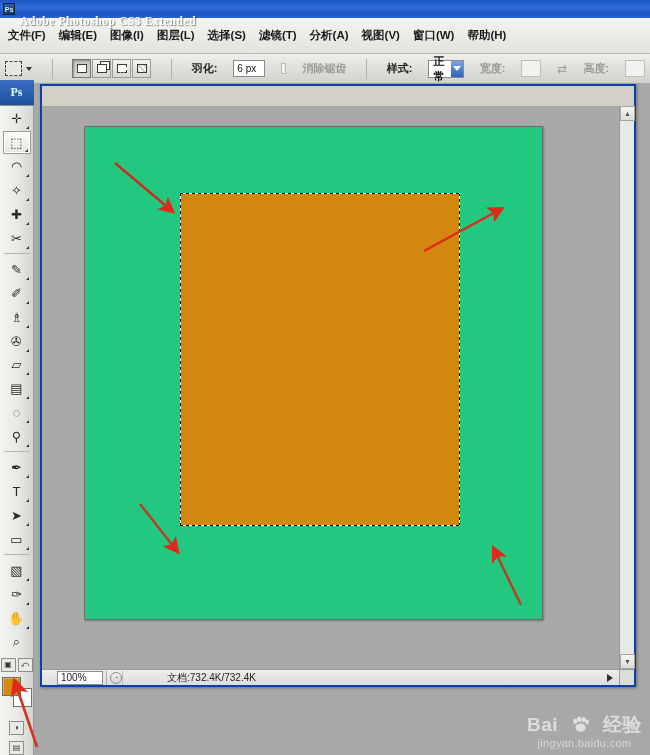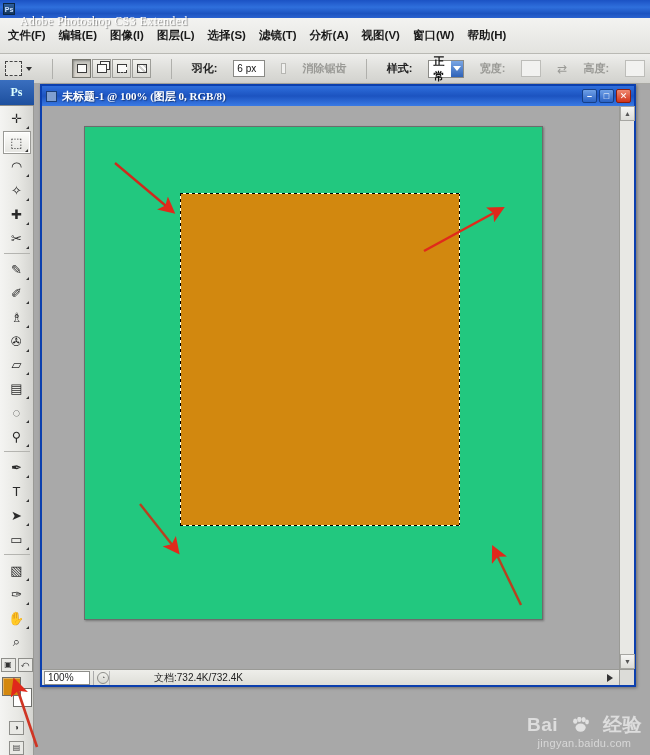--- a/index.html
+++ b/index.html
@@ -22,21 +22,21 @@
   }
   #app-titlebar .ps-mini {
     width: 12px; height: 12px;
     background: linear-gradient(to bottom,#2e5f9e,#14365e);
     border: 1px solid #0b2642;
     color: #cfe3ff; font-size: 7px; font-weight: bold;
     display: flex; align-items: center; justify-content: center;
     margin-right: 5px;
   }
   #app-title-text {
-    font-size: 11.5px; font-weight: normal; letter-spacing: .6px;
+    font-size: 11.5px; font-weight: bold; letter-spacing: .6px;
     text-shadow: 1px 1px 1px rgba(0,0,0,.45);
     font-family: "Liberation Serif", "DejaVu Serif", serif;
     margin-top: 23px;
   }
 
   
   #menubar {
     height: 36px;
     background: linear-gradient(to bottom,#f3f3f1,#e3e3df);
     border-bottom: 1px solid #b9b9b4;
@@ -241,21 +241,21 @@
   }
   
   #doc-statusbar {
     position:absolute; left:0; bottom:0; right:15px; height:16px;
     background:linear-gradient(to bottom,#eeeeea,#dedeD8);
     border-top:1px solid #9a9a96;
     display:flex; align-items:center; font-size:10px; color:#222;
   }
   #zoom-field {
     width:46px; height:14px; border:1px solid #8e8e8a; background:#fff;
-    display:flex;align-items:center; padding-left:3px; margin-left:2px; font-size:10px;
+    display:flex;align-items:center; padding-left:3px; margin-left:15px; font-size:10px;
   }
   .status-sep { width:1px;height:14px;background:#aaa; margin:0 3px; }
   #doc-size-field {
     flex:1; display:flex; align-items:center; padding-left:44px;
     border-left:1px solid #bbb;
   }
   .status-arrow {
     width:0;height:0;border-top:4px solid transparent;border-bottom:4px solid transparent;
     border-left:6px solid #333; margin-right:6px;
   }
@@ -385,29 +385,20 @@
   <div class="mask-btns" style="margin-top:14px;">
     <div class="mask-btn">◑</div>
   </div>
   <div class="mask-btns" style="margin-top:6px;">
     <div class="mask-btn">▤</div>
   </div>
 </div>
 
 <div id="docwindow">
 
-  <div id="doc-titlebar">
-    <div class="doc-icon"></div>
-    <div id="doc-title-text">未标题-1 @ 100% (图层 0, RGB/8)</div>
-    <div class="win-btns">
-      <div class="win-btn">–</div>
-      <div class="win-btn">□</div>
-      <div class="win-btn close">✕</div>
-    </div>
-  </div>
 
   <div id="doc-body">
 
     <div id="canvas-area">
       <div id="canvas">
         <div id="orange-fill"></div>
         <div id="marching-ants"></div>
       </div>
     </div>
 

